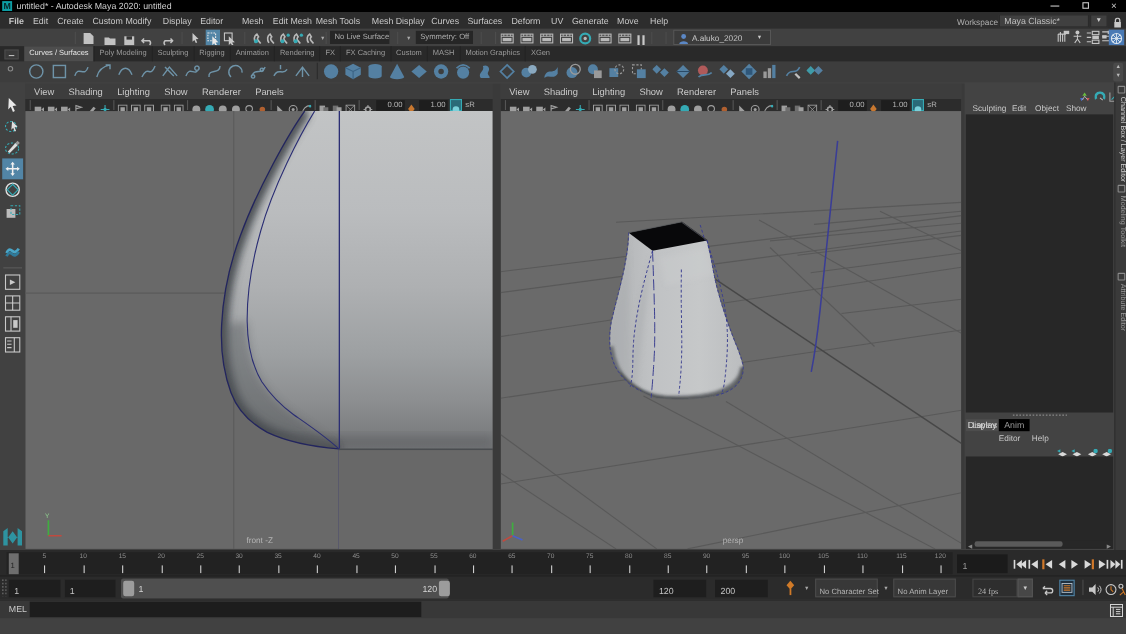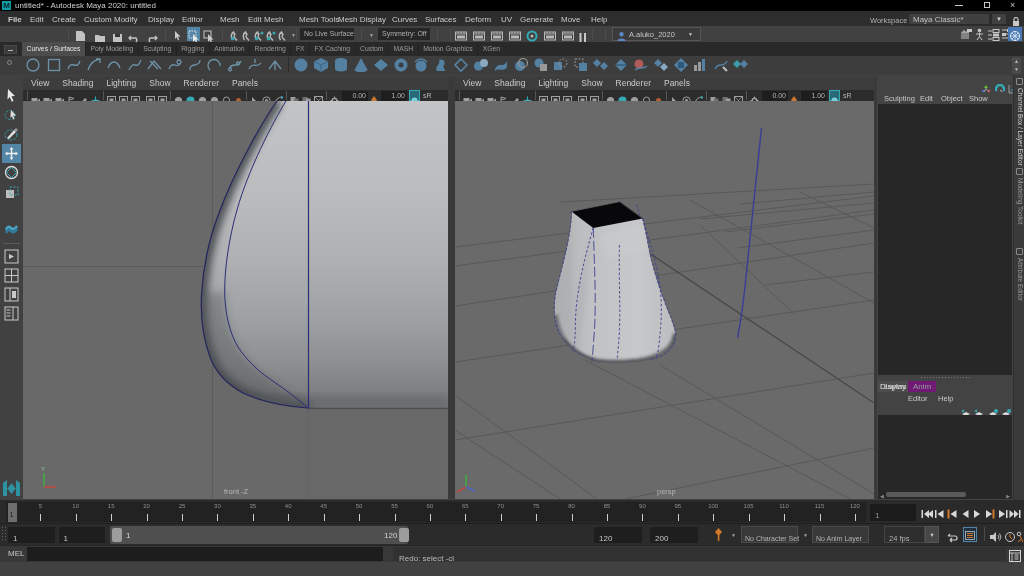--- a/index.html
+++ b/index.html
@@ -23,21 +23,21 @@
  <div class="abs" style="left:0;top:0;width:860px;height:15px;font-size:8px;">
         <span class="abs" style="left:8px;top:3.5px;font-weight:bold;">File</span>
         <span class="abs" style="left:30px;top:3.5px;">Edit</span>
         <span class="abs" style="left:52px;top:3.5px;">Create</span>
         <span class="abs" style="left:84px;top:3.5px;">Custom</span>
         <span class="abs" style="left:114px;top:3.5px;">Modify</span>
         <span class="abs" style="left:148px;top:3.5px;">Display</span>
         <span class="abs" style="left:182px;top:3.5px;">Editor</span>
         <span class="abs" style="left:220px;top:3.5px;">Mesh</span>
         <span class="abs" style="left:248px;top:3.5px;">Edit Mesh</span>
-        <span class="abs" style="left:299px;top:3.5px;">Mesh Tools</span>
+        <span class="abs" style="left:287px;top:3.5px;">Mesh Tools</span>
         <span class="abs" style="left:338px;top:3.5px;">Mesh Display</span>
         <span class="abs" style="left:392px;top:3.5px;">Curves</span>
         <span class="abs" style="left:425px;top:3.5px;">Surfaces</span>
         <span class="abs" style="left:465px;top:3.5px;">Deform</span>
         <span class="abs" style="left:501px;top:3.5px;">UV</span>
         <span class="abs" style="left:520px;top:3.5px;">Generate</span>
         <span class="abs" style="left:561px;top:3.5px;">Move</span>
         <span class="abs" style="left:591px;top:3.5px;">Help</span>
       </div>
  <div class="abs" style="left:870px;top:4.5px;color:#b0b0b0;font-size:7.5px;">Workspace :</div>
@@ -755,21 +755,21 @@
       </svg></div>
     <div class="abs" style="left:0;top:0;color:#c9c9c9;font-size:7.5px;">
       <span class="abs" style="left:884px;top:93.5px;">Sculpting</span>
       <span class="abs" style="left:920px;top:93.5px;">Edit</span>
       <span class="abs" style="left:941px;top:93.5px;">Object</span>
       <span class="abs" style="left:969px;top:93.5px;">Show</span>
     </div>
     <div class="abs" style="left:878px;top:104px;width:134px;height:271px;background:#272727;"></div>
     <div class="abs" style="left:920px;top:376px;width:50px;height:3px;background-image:radial-gradient(circle,#777 35%,transparent 40%);background-size:3px 3px;"></div>
     <div class="abs" style="left:878px;top:381px;width:30px;height:11px;background:#4d4d4d;color:#e0e0e0;font-size:8px;text-align:center;line-height:11px;">Display</div>
-    <div class="abs" style="left:908px;top:381px;width:28px;height:11px;background:#701a75;color:#9a9a9a;font-size:8px;text-align:center;line-height:11px;">Anim</div>
+    <div class="abs" style="left:908px;top:381px;width:28px;height:11px;background:#000000;color:#9a9a9a;font-size:8px;text-align:center;line-height:11px;">Anim</div>
     <div class="abs" style="left:0;top:0;color:#c9c9c9;font-size:7.5px;">
       <span class="abs" style="left:884px;top:382px;">Layers</span>
       <span class="abs" style="left:908px;top:393.5px;">Editor</span>
       <span class="abs" style="left:938px;top:393.5px;">Help</span>
     </div>
     <div class="abs" style="left:960px;top:404px;width:12px;height:9px;"><svg width="12" height="9">
         <path d="M2 5 L6 3 L10 5 L6 7 Z" fill="#d9d9d9"></path>
         <path d="M1 2 L4 0.5 L4 3.5 Z" fill="#35aab4"></path>
       </svg></div>
     <div class="abs" style="left:973px;top:404px;width:12px;height:9px;"><svg width="12" height="9">
@@ -894,21 +894,21 @@
     <div class="abs" style="left:384px;top:531px;color:#d5d5d5;font-size:8px;">120</div>
     <div class="abs" style="left:398.5px;top:527.5px;width:10px;height:14px;background:#9c9c9c;border-radius:2px;"></div>
     <div class="abs" style="left:714px;top:527px;width:9px;height:15px;"><svg width="9" height="15">
         <path d="M4.5 1 L8 5 L4.5 9 L1 5 Z" fill="#d07a28"></path>
         <rect x="3.8" y="8" width="1.6" height="6" fill="#d07a28"></rect>
       </svg></div>
     <div class="abs" style="left:731px;top:532px;color:#aaa;font-size:5px;">▼</div>
     <div class="abs" style="left:741px;top:526px;width:57px;height:17px;background:#383838;border:1px solid #4a4a4a;"><span style="color:#b5b5b5;font-size:7px;margin-left:3px;line-height:15px;display:inline-block;white-space:nowrap;">No Character Set</span></div>
     <div class="abs" style="left:803px;top:532px;color:#aaa;font-size:5px;">▼</div>
     <div class="abs" style="left:812px;top:526px;width:57px;height:17px;background:#383838;border:1px solid #4a4a4a;"><span style="color:#b5b5b5;font-size:7px;margin-left:3px;line-height:15px;display:inline-block;white-space:nowrap;">No Anim Layer</span></div>
-    <div class="abs" style="left:884px;top:526px;width:41px;height:17px;background:#2e2e2e;border:1px solid #444;"><span style="color:#b5b5b5;font-size:7.5px;margin-left:4px;line-height:15px;display:inline-block;">24 fps</span></div>
+    <div class="abs" style="left:884px;top:526px;width:41px;height:17px;background:#2e2e2e;border:1px solid #444;font-family:Liberation Serif, serif;"><span style="color:#b5b5b5;font-size:7.5px;margin-left:4px;line-height:15px;display:inline-block;">24 fps</span></div>
     <div class="abs" style="left:925px;top:526px;width:14px;height:17px;background:#474747;border:1px solid #555;color:#ccc;font-size:5.5px;text-align:center;line-height:16px;">▼</div>
     <div class="abs" style="left:946px;top:529px;width:13px;height:11px;"><svg width="13" height="11">
         <path d="M2 4 H9 A2 2 0 0 1 9 8 H4 M4 8 l2-2 M4 8 l2 2 M2 4 l2-2" fill="none" stroke="#c9c9c9" stroke-width="1.2"></path>
       </svg></div>
     <div class="abs" style="left:963px;top:527px;width:14px;height:15px;background:#20303e;border:1px solid #5285a6;"><svg width="12" height="13">
         <rect x="1.5" y="2.5" width="9" height="8" fill="none" stroke="#b9c4ce" stroke-width="0.8"></rect>
         <path d="M3 4.5 h6 M3 6.5 h6 M3 8.5 h6" stroke="#d07a28" stroke-width="1.1"></path>
       </svg></div>
     <div class="abs" style="left:984px;top:527px;width:1px;height:14px;background:#4a4a4a;"></div>
     <div class="abs" style="left:989px;top:529px;width:13px;height:12px;"><svg width="13" height="12">
@@ -919,17 +919,16 @@
         <circle cx="6" cy="6" r="4.5" fill="none" stroke="#c9c9c9"></circle>
         <path d="M6 3 v3 l2 2" stroke="#d07a28" fill="none"></path>
       </svg></div>
     <div class="abs" style="left:1016px;top:529px;width:8px;height:12px;"><svg width="8" height="12">
         <circle cx="3" cy="3" r="1.8" fill="none" stroke="#c9c9c9"></circle>
         <path d="M4 5 L7 11 M5.5 8 L2 11" stroke="#d07a28"></path>
       </svg></div>
 <div class="abs" style="left:0;top:545px;width:1024px;height:17px;background:#383838;border-top:1px solid #262626;"></div>
     <div class="abs" style="left:8px;top:549px;color:#c9c9c9;font-size:8px;">MEL</div>
     <div class="abs" style="left:27px;top:546.5px;width:356px;height:14px;background:#1d1d1d;"></div>
-    <div class="abs" style="left:393px;top:546.5px;width:613px;height:14px;background:#313131;"><span style="color:#bdbdbd;font-size:8px;margin-left:6px;line-height:14px;display:inline-block;">Redo: select -cl</span></div>
     <div class="abs" style="left:1009px;top:547.5px;width:12px;height:12px;"><svg width="12" height="12">
         <rect x="0.5" y="0.5" width="11" height="11" fill="none" stroke="#d5d5d5"></rect>
         <path d="M0.5 3 H11.5 M3 3 V11.5 M5.5 5 h4 M5.5 7 h4 M5.5 9 h4" stroke="#d5d5d5" stroke-width="0.9"></path>
       </svg></div>
 </div>
 </body></html>

